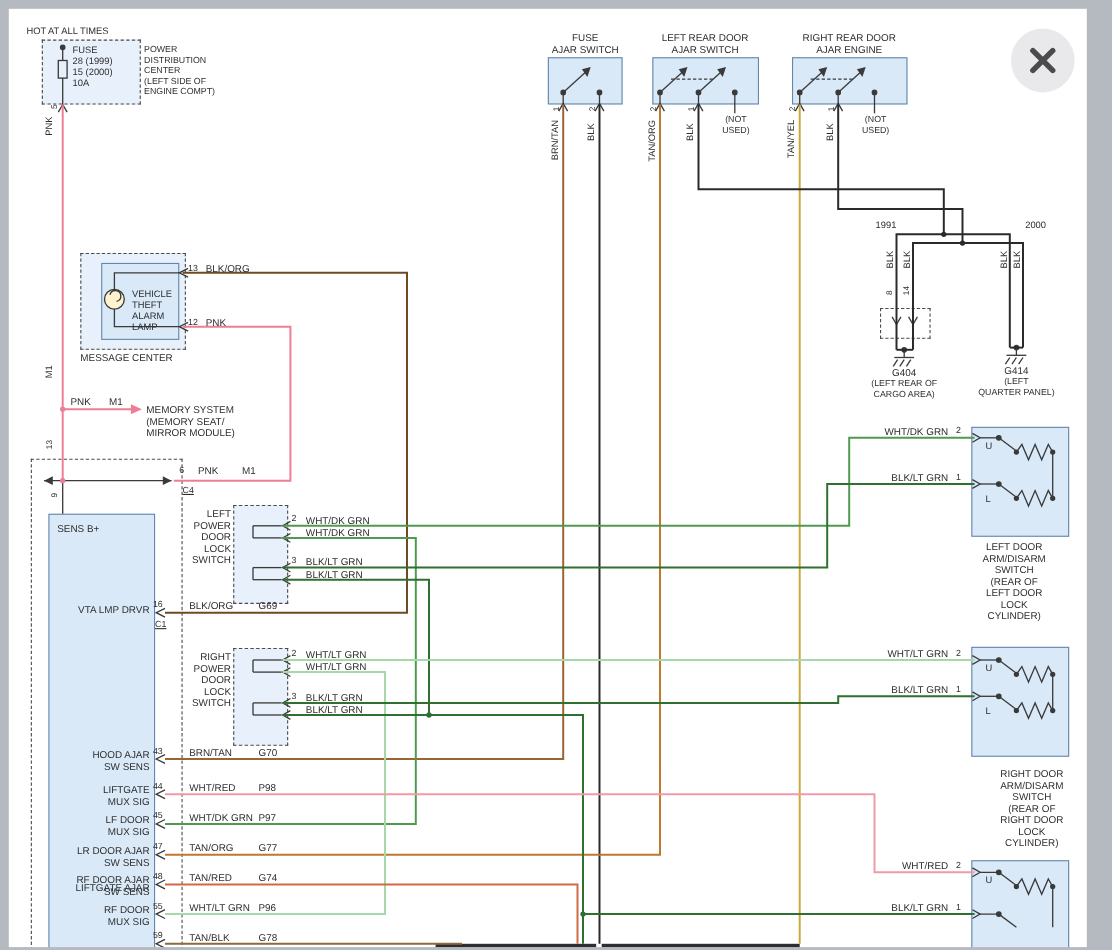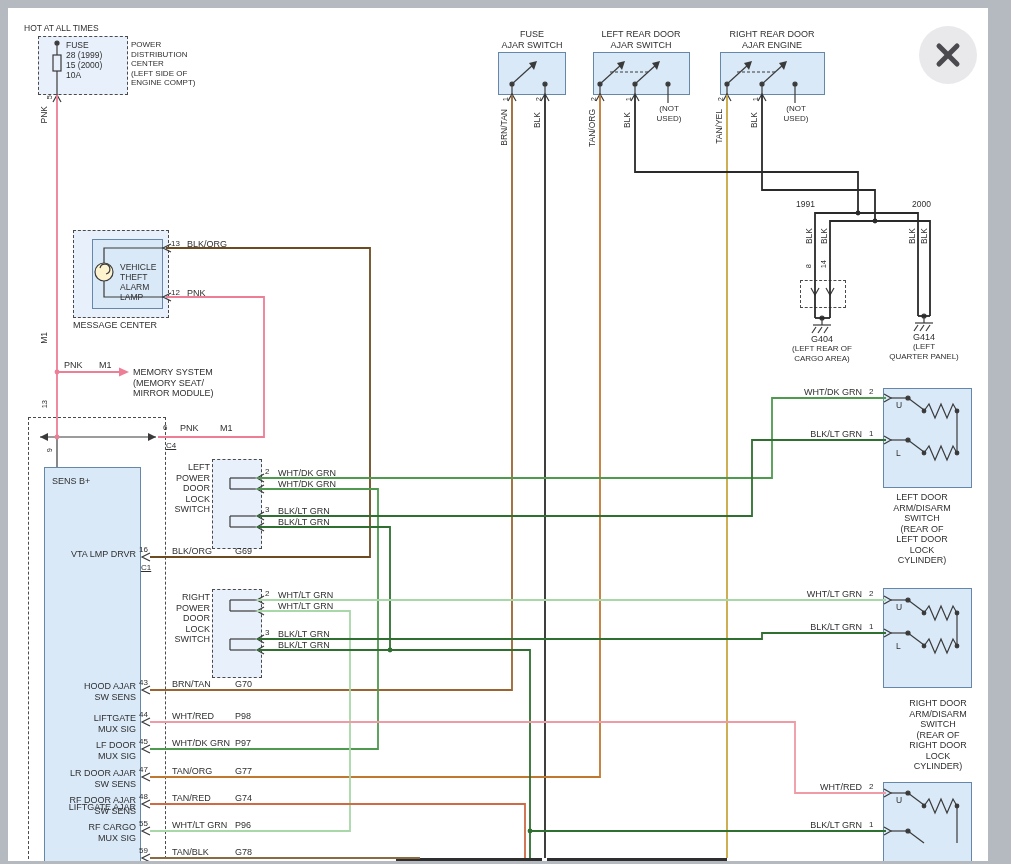--- a/index.html
+++ b/index.html
@@ -318,21 +318,21 @@
 USED)</div>
 
   <div class="txt t7 vert" style="left:717px;top:97px">2</div>
   <div class="txt t85 vert" style="left:714px;top:109px">TAN/YEL</div>
   <div class="txt t7 vert" style="left:752px;top:97px">1</div>
   <div class="txt t85 vert" style="left:749px;top:112px">BLK</div>
   <div class="txt t8 ctr" style="left:775px;top:104px;width:42px">(NOT
 USED)</div>
 
   <div class="txt t85" style="left:796px;top:199px">1991</div>
-  <div class="txt t85" style="left:912px;top:199px">2000</div>
+  <div class="txt t85" style="left:932px;top:199px">2000</div>
   <div class="txt t85 vert" style="left:804px;top:228px">BLK</div>
   <div class="txt t85 vert" style="left:819px;top:228px">BLK</div>
   <div class="txt t85 vert" style="left:907px;top:228px">BLK</div>
   <div class="txt t85 vert" style="left:919px;top:228px">BLK</div>
   <div class="txt t7 vert" style="left:805px;top:264px">8</div>
   <div class="txt t7 vert" style="left:820px;top:260px">14</div>
   <div class="txt ctr" style="left:797px;top:334px;width:50px">G404</div>
   <div class="txt t8 ctr" style="left:786px;top:344px;width:72px">(LEFT REAR OF
 CARGO AREA)</div>
   <div class="txt ctr" style="left:899px;top:332px;width:50px">G414</div>
@@ -377,21 +377,21 @@
   <div class="txt t8" style="left:139px;top:765px">47</div>
   <div class="txt" style="left:172px;top:766px">TAN/ORG</div>
   <div class="txt" style="left:235px;top:766px">G77</div>
 
   <div class="txt ra" style="left:30px;top:795px;width:106px">RF DOOR AJAR
 SW SENS</div>
   <div class="txt t8" style="left:139px;top:792px">48</div>
   <div class="txt" style="left:172px;top:793px">TAN/RED</div>
   <div class="txt" style="left:235px;top:793px">G74</div>
 
-  <div class="txt ra" style="left:30px;top:822px;width:106px">RF CARGO
+  <div class="txt ra" style="left:30px;top:822px;width:106px">RF DOOR
 MUX SIG</div>
   <div class="txt t8" style="left:139px;top:819px">55</div>
   <div class="txt" style="left:172px;top:820px">WHT/LT GRN</div>
   <div class="txt" style="left:235px;top:820px">P96</div>
 
   <div class="txt ra" style="left:30px;top:802px;width:106px">LIFTGATE AJAR</div>
   <div class="txt t8" style="left:139px;top:846px">59</div>
   <div class="txt" style="left:172px;top:847px">TAN/BLK</div>
   <div class="txt" style="left:235px;top:847px">G78</div>
 

